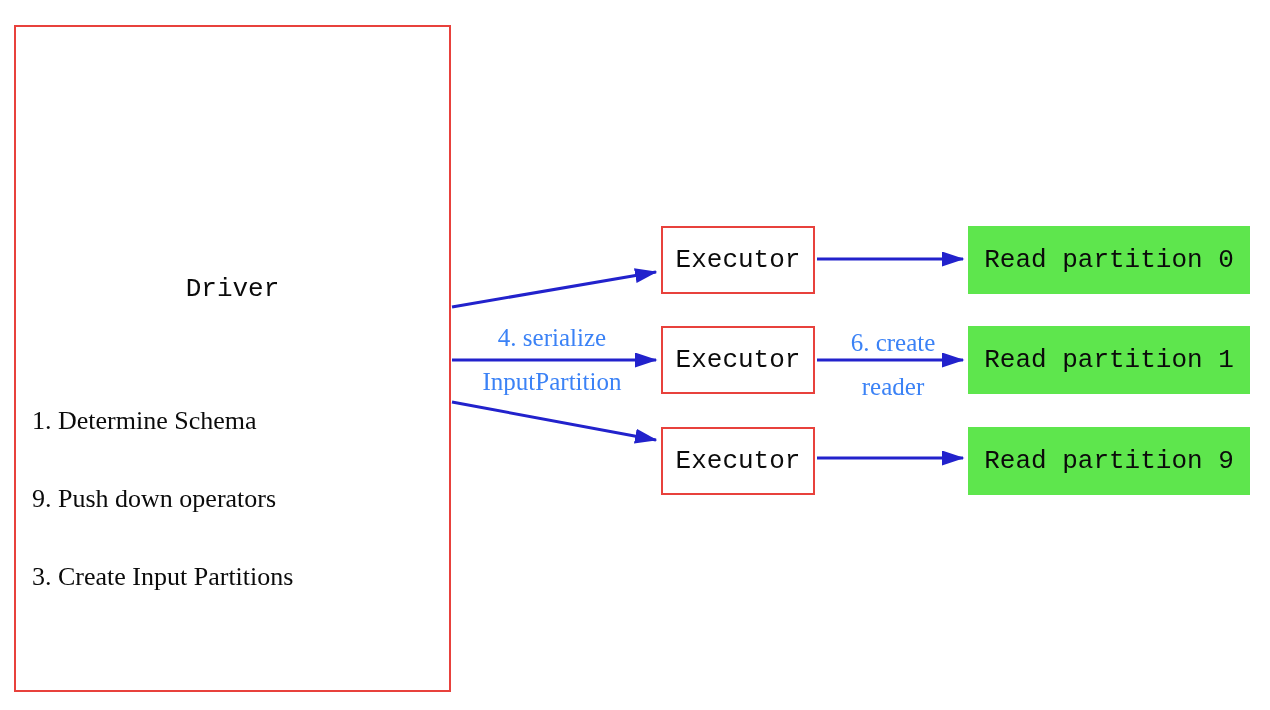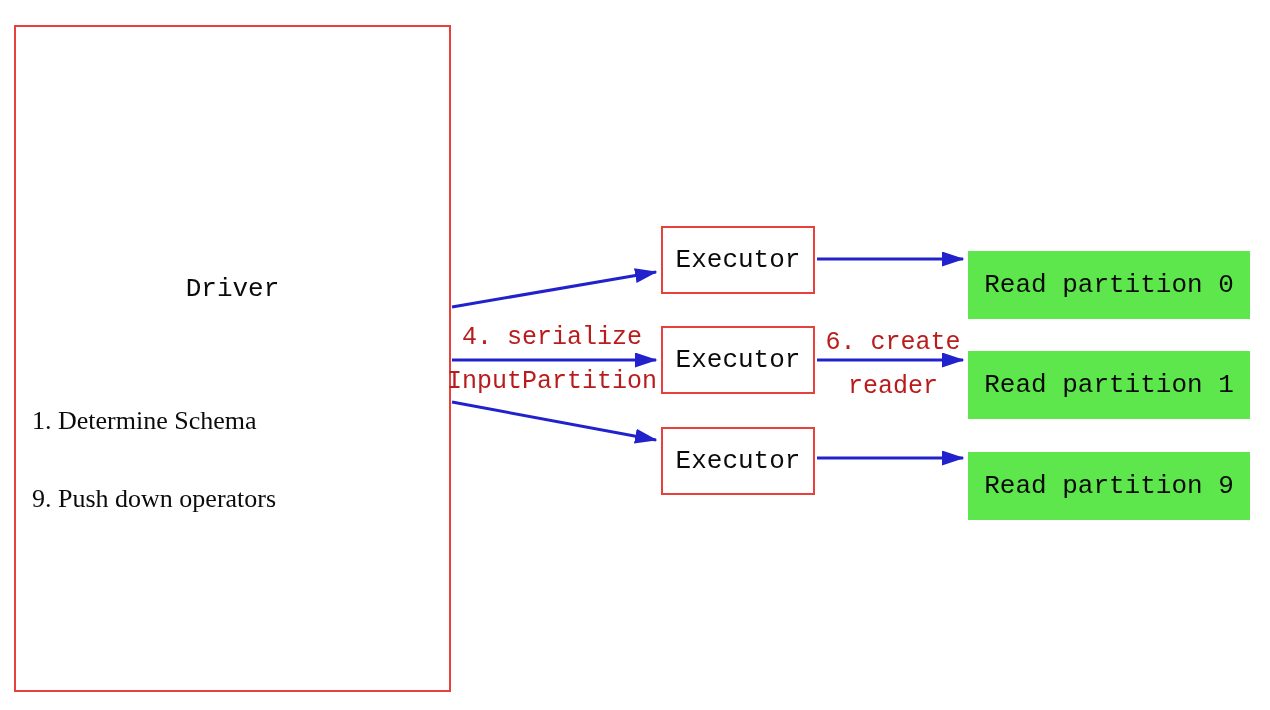--- a/index.html
+++ b/index.html
@@ -61,33 +61,32 @@
   
   .partition-box {
     left: 968px;
     width: 282px; height: 68px;
     background: #5ee64d;
     display: flex;
     align-items: center;
     justify-content: center;
     font-size: 26px;
     white-space: pre;
-    margin-top: 25px;
   }
   .part-0 { top: 226px; }
   .part-1 { top: 326px; }
   .part-2 { top: 427px; }
 
   
   .edge-label {
-    font-family: Liberation Mono, monospace;
+    font-family: Liberation Serif, serif;
     font-size: 25px;
     line-height: 22px;
     text-align: center;
-    color: #b91c1c;
+    color: #3b82f6;
     white-space: pre-line;
   }
   .label-serialize { left: 442px; top: 305px; width: 220px; }
   .label-reader   { left: 793px; top: 310px; width: 200px; }
 
   .arrow-layer {
     left: 0; top: 0;
     width: 1270px; height: 710px;
     pointer-events: none;
   }
@@ -100,20 +99,21 @@
 </head>
 <body>
 
 <div class="canvas">
 
   <div class="abs driver-box"></div>
   <div class="abs driver-title">Driver</div>
   <div class="abs driver-steps">
     <div>1. Determine Schema</div>
     <div>9. Push down operators</div>
+    <div>3. Create Input Partitions</div>
   </div>
 
   <div class="abs executor-box exec-0">
     <span>Executor</span>
   </div>
   <div class="abs executor-box exec-1">
     <span>Executor</span>
   </div>
   <div class="abs executor-box exec-2">
     <span>Executor</span>

